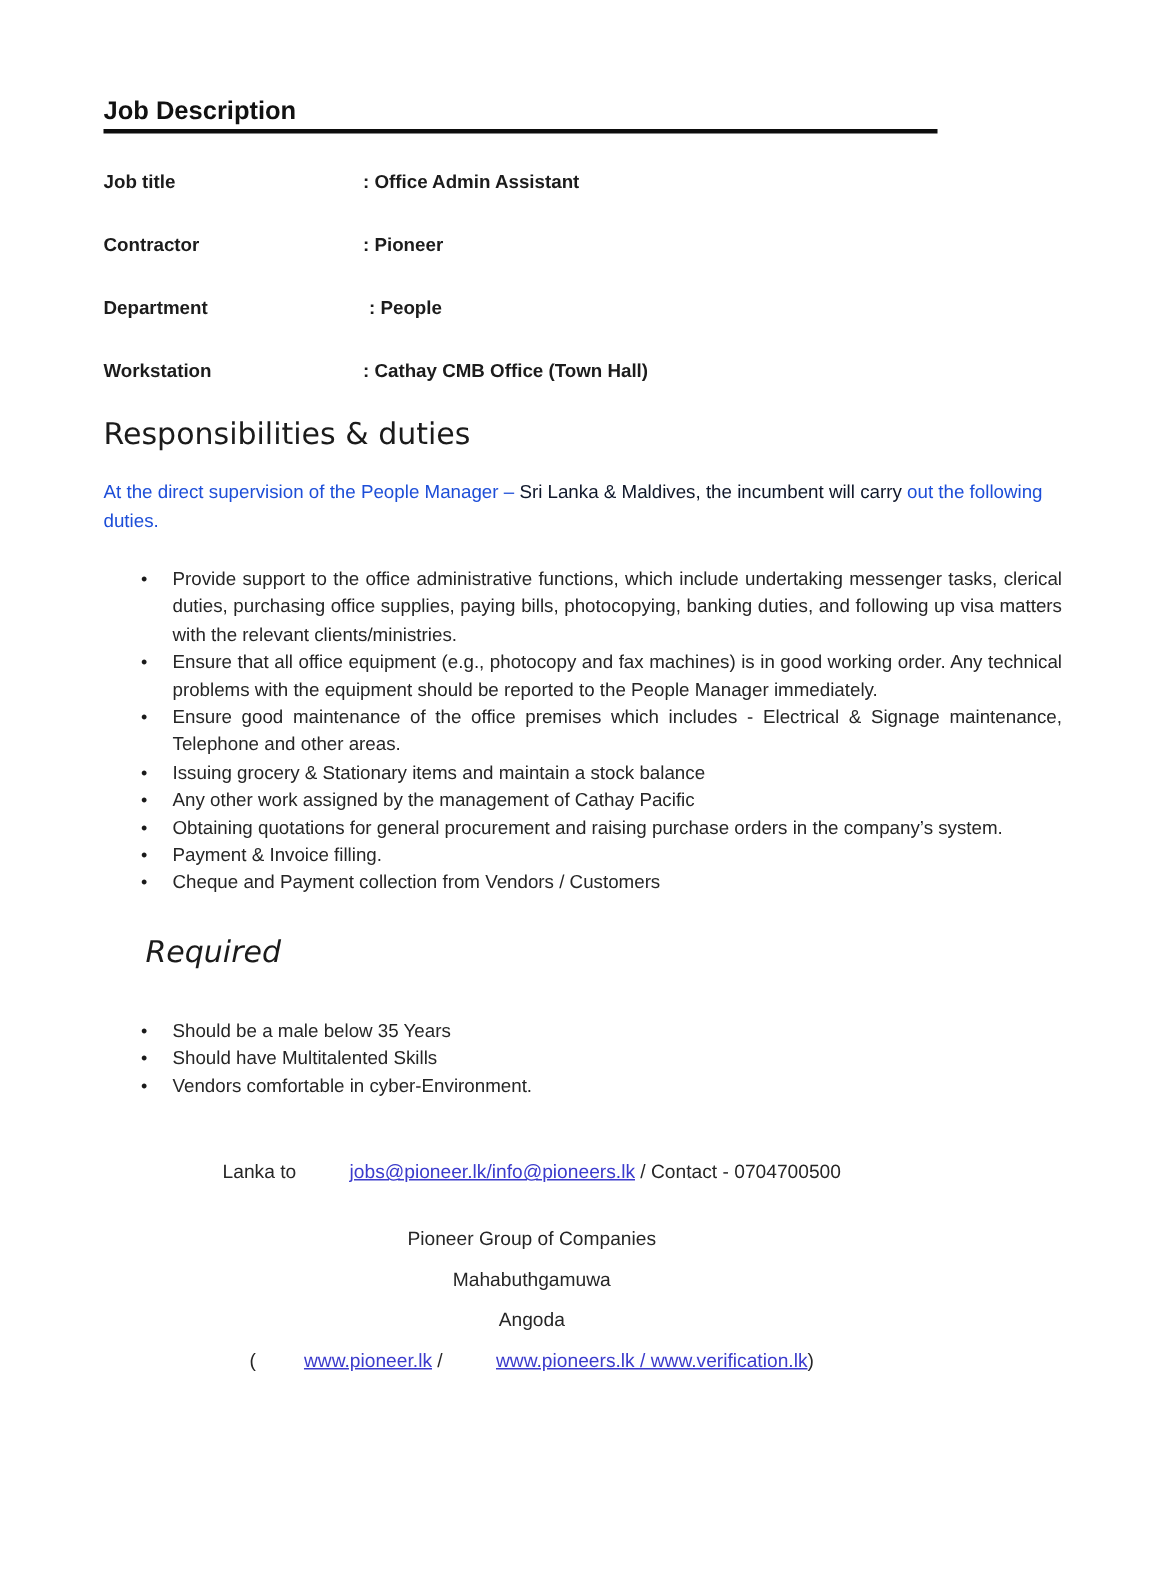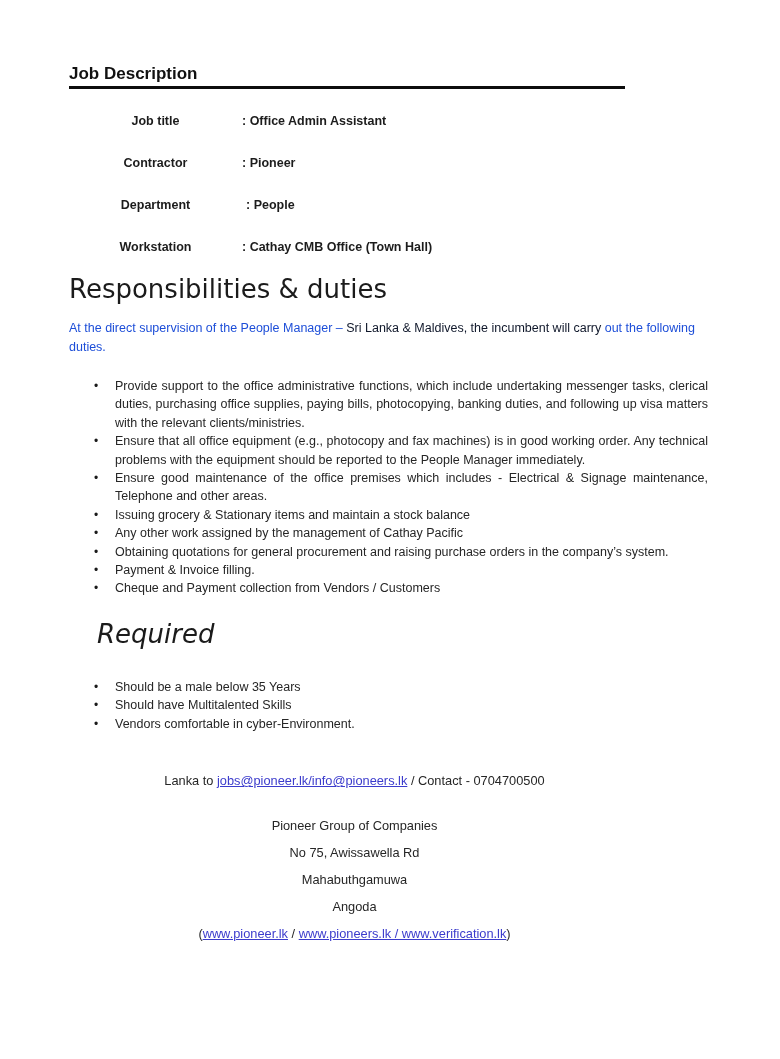--- a/index.html
+++ b/index.html
@@ -32,26 +32,26 @@
   .details { margin-top: 25px; }
   .detail-row {
     display: flex;
     font-size: 12.5px;
     line-height: 15px;
     font-weight: 700;
     color: #1c1c1c;
     margin-bottom: 27px;
   }
   .detail-row:last-child { margin-bottom: 0; }
-  .detail-label { flex: 0 0 173px; text-align: center; }
+  .detail-label { flex: 0 0 173px; }
   .detail-value.indent-1 { padding-left: 4px; }
   
   .section-heading {
     font-family: "DejaVu Sans", sans-serif;
-    font-size: 26px;
+    font-size: 20px;
     line-height: 24px;
     font-weight: 400;
     color: #1b1b1b;
     margin-top: 22px;
   }
   .required-heading {
     margin-top: 24px;
     padding-left: 28px;
     font-style: italic;
   }
@@ -95,20 +95,21 @@
     font-size: 12.8px;
     color: #262626;
   }
   .apply-line { line-height: 15px; margin-bottom: 31px; }
   .footer-line { line-height: 14px; margin-bottom: 13px; }
   .footer-line:last-child { margin-bottom: 0; }
   a.link, .link {
     color: #3b3bcc;
     text-decoration: underline;
     cursor: pointer;
+    margin-left: 32px;
   }
 </style>
 </head>
 <body>
 
 <div class="page">
 
   <div class="title-wrap">
     <h1 class="doc-title">Job Description</h1>
   </div>
@@ -152,20 +153,19 @@
   <ul class="bullet-list required-list">
     <li><span class="dot">•</span><span>Should be a male below 35 Years</span></li>
     <li><span class="dot">•</span><span>Should have Multitalented Skills</span></li>
     <li><span class="dot">•</span><span>Vendors comfortable in cyber-Environment.</span></li>
   </ul>
 
   <div class="footer">
     <p class="apply-line"><span>Lanka to </span><a class="link">jobs@pioneer.lk/info@pioneers.lk</a><span> / Contact - 0704700500</span></p>
 
     <p class="footer-line">Pioneer Group of Companies</p>
-    <p class="footer-line">No 75, Awissawella Rd</p>
     <p class="footer-line">Mahabuthgamuwa</p>
     <p class="footer-line">Angoda</p>
 
     <p class="footer-line"><span>(</span><a class="link">www.pioneer.lk</a><span> / </span><a class="link">www.pioneers.lk / www.verification.lk</a><span>)</span></p>
   </div>
 
 </div>
 
 </body></html>

